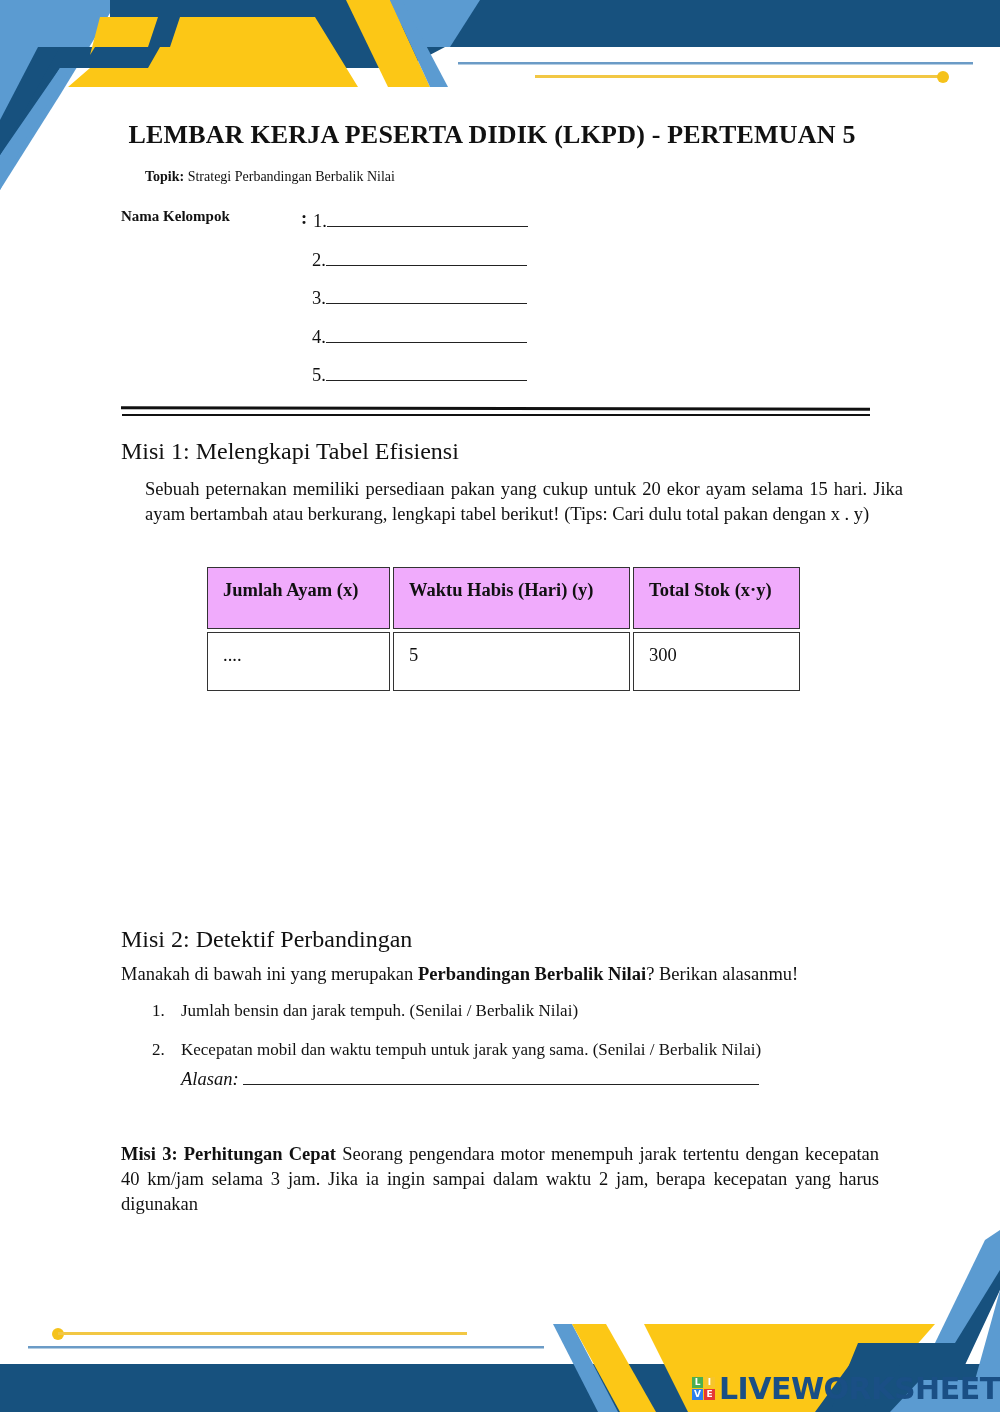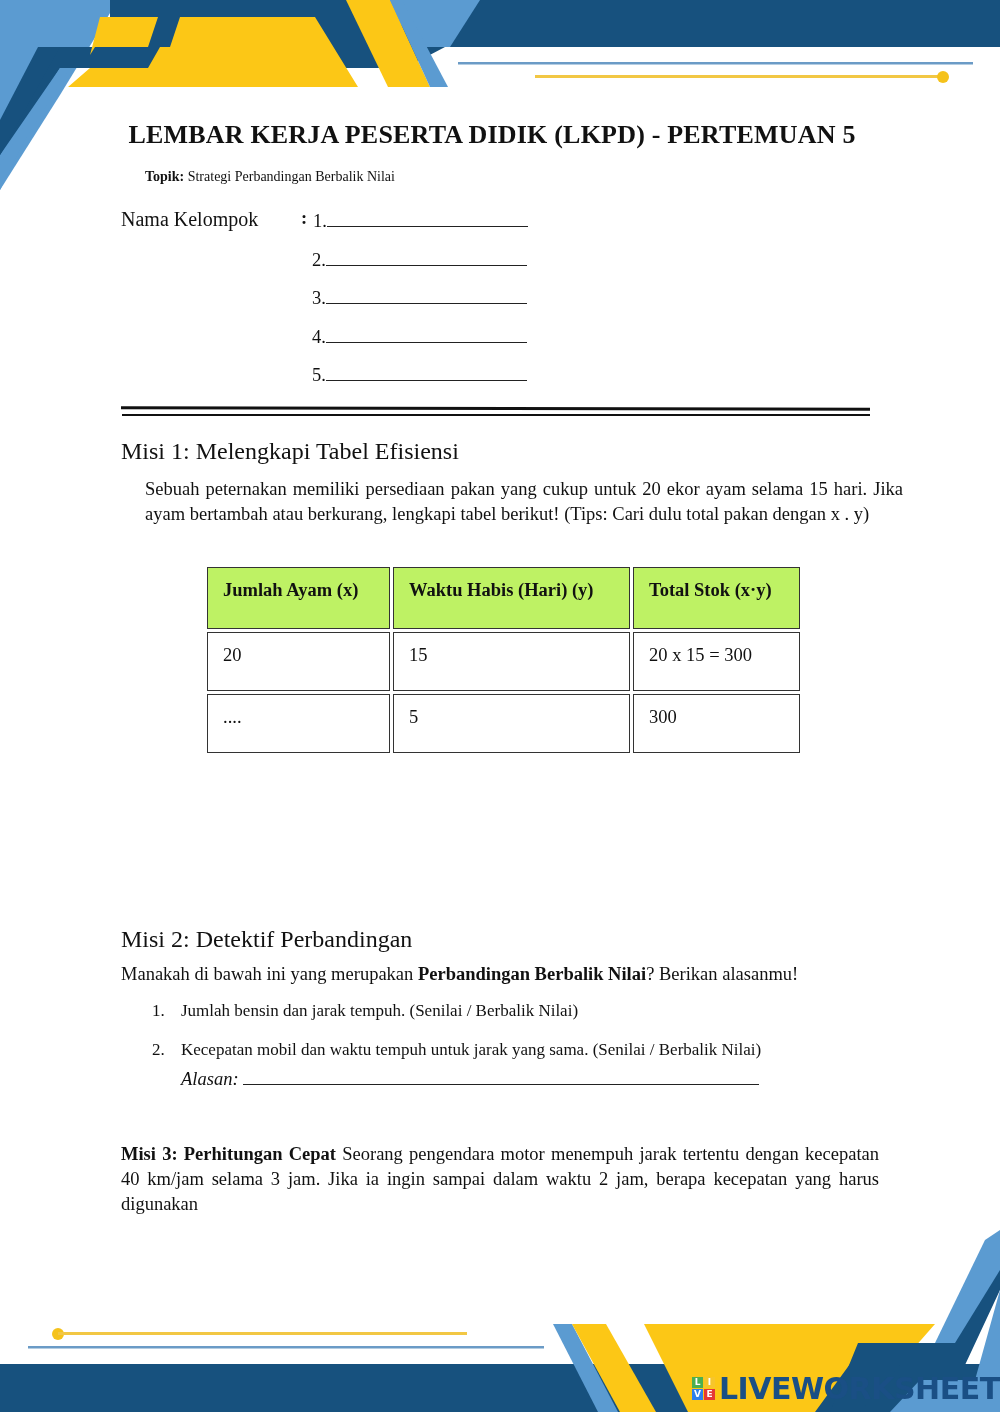--- a/index.html
+++ b/index.html
@@ -3,32 +3,32 @@
 <meta charset="utf-8">
 <style>
   html, body { margin:0; padding:0; }
   body { width:1000px; height:1414px; position:relative; overflow:hidden; background:#ffffff;
          font-family:"Liberation Serif", serif; color:#111; }
   .deco { position:absolute; left:0; top:0; }
   .title { position:absolute; left:0; width:984px; top:120px; text-align:center; font-weight:bold;
            font-size:26px; letter-spacing:0.2px; }
   .topik { position:absolute; left:113px; top:169px; font-size:14px;margin-left:32px; }
   .b { font-weight:bold; }
-  .nama-label { position:absolute; left:121px; top:208px; font-size:20px; font-weight:normal; }
+  .nama-label { position:absolute; left:121px; top:208px; font-size:15px; font-weight:bold; }
   .nama-colon { position:absolute; left:301px; top:208px; font-size:18.5px; font-weight:bold; }
   .member { position:absolute; left:312px; font-size:18.5px; }
   .member .line { display:inline-block; width:201px; border-bottom:1px solid #222; height:18px; vertical-align:baseline; }
   .rule1 { position:absolute; left:121px; top:407px; width:749px; height:3px; background:#111; transform:rotate(0.1deg); }
   .rule2 { position:absolute; left:122px; top:414px; width:748px; height:2px; background:#111; }
   .heading { position:absolute; left:121px; font-size:24px; font-weight:normal; }
   .para { position:absolute; left:121px; width:758px; font-size:18.5px; line-height:25px; text-align:justify; }
   table.eff { position:absolute; left:204px; top:564px; border-collapse:separate; border-spacing:3px; }
   table.eff td, table.eff th { border:1.5px solid #333; font-size:18.5px; text-align:left; vertical-align:top;
            padding:12px 15px 0 15px; font-weight:normal; }
-  table.eff th { background:#bef264; font-weight:bold; height:48px; }
+  table.eff th { background:#f0abfc; font-weight:bold; height:48px; }
   table.eff td { height:45px; }
   .c1 { width:151px; } .c2 { width:205px;margin-top:8px; } .c3 { width:135px; }
   .list { position:absolute; left:152px; font-size:17px; }
   .list .num { display:inline-block; width:29px; }
   .alasan { position:absolute; left:181px; top:1066px; font-size:18.5px; font-style:italic; }
   .alasan .line { display:inline-block; width:516px; border-bottom:1px solid #222; height:18px; margin-left:4px; }
   .wm { position:absolute; left:692px; top:1371px; display:flex; align-items:center; }
   .wm-logo { display:grid; grid-template-columns:11px 11px; grid-template-rows:11px 11px; gap:1px; margin-right:4px; }
   .wm-logo span { font-family:"DejaVu Sans", sans-serif; font-size:9px; font-weight:bold; color:#fff;
                   display:flex; align-items:center; justify-content:center; line-height:1; }
@@ -98,25 +98,20 @@
 <div class="para" style="top:477px;margin-left:24px;">Sebuah peternakan memiliki persediaan pakan yang cukup untuk 20 ekor ayam selama 15 hari. Jika ayam bertambah atau berkurang, lengkapi tabel berikut! (Tips: Cari dulu total pakan dengan x . y)</div>
 
 <table class="eff">
   <tbody>
       <tr>
     <th class="c1">Jumlah Ayam (x)</th>
     <th class="c2">Waktu Habis (Hari) (y)</th>
     <th class="c3">Total Stok (x·y)</th>
   </tr>
   <tr>
-    <td>20</td>
-    <td>15</td>
-    <td>20 x 15 = 300</td>
-  </tr>
-  <tr>
     <td>....</td>
     <td>5</td>
     <td>300</td>
   </tr>
 </tbody>
   </table>
 
 <div class="heading" style="top:926px;">Misi 2: Detektif Perbandingan</div>
 <div class="para" style="top:962px;"><span>Manakah di bawah ini yang merupakan </span><span class="b">Perbandingan Berbalik Nilai</span><span>? Berikan alasanmu!</span></div>
 

